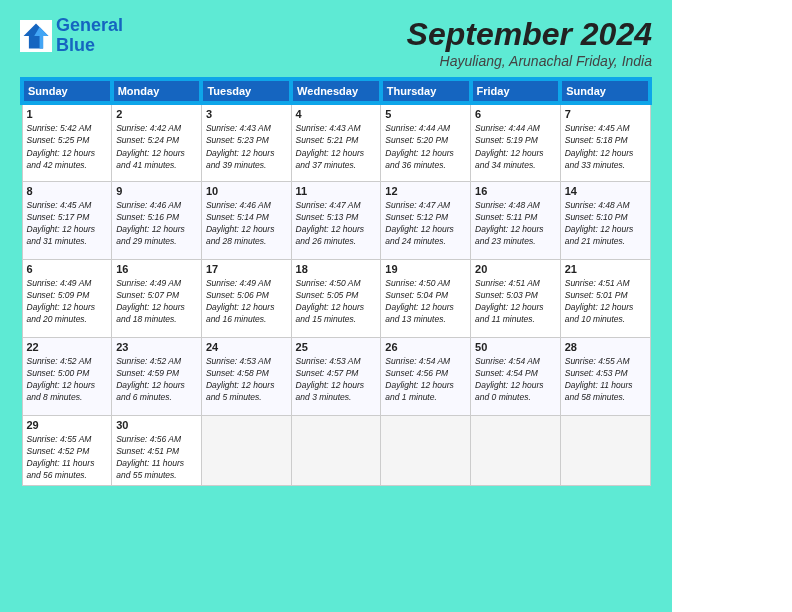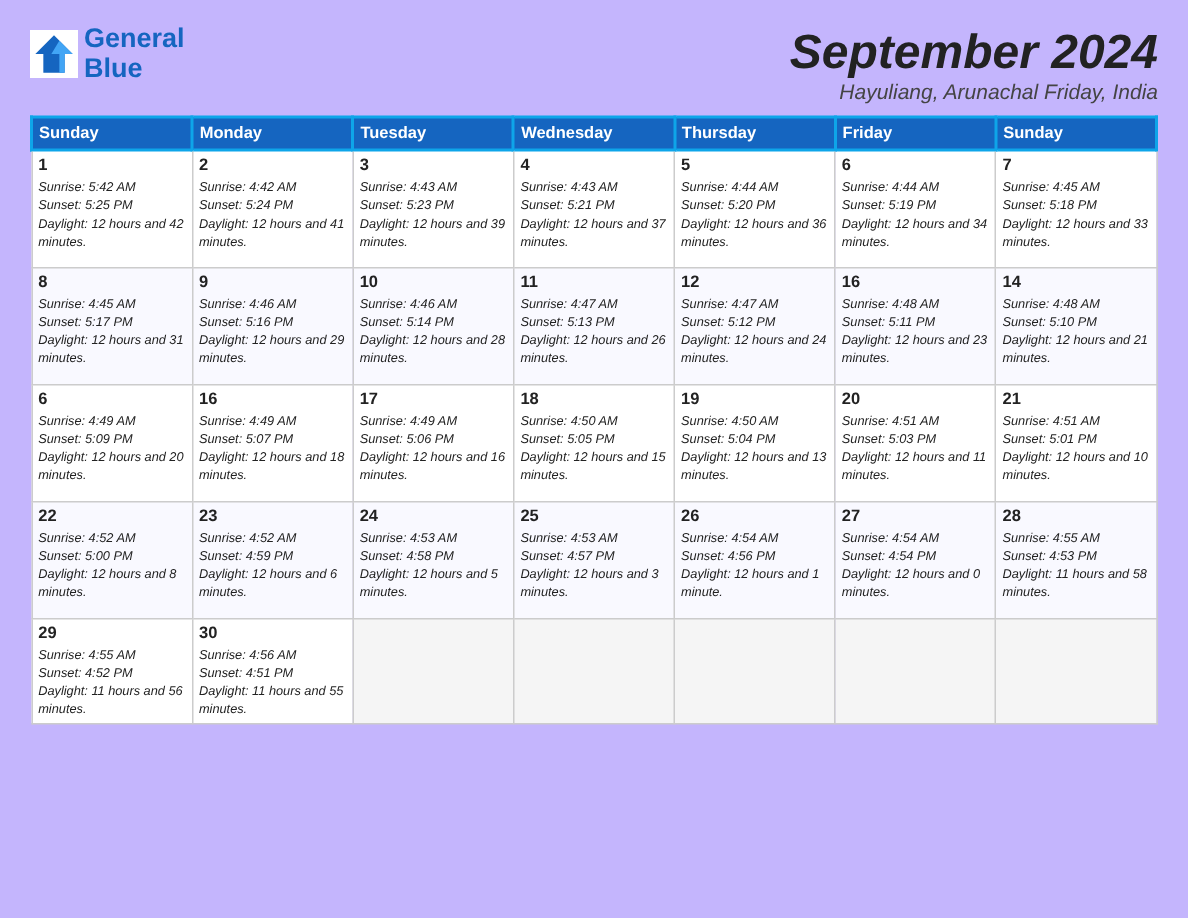--- a/index.html
+++ b/index.html
@@ -4,24 +4,24 @@
   <style>
     * { margin: 0; padding: 0; box-sizing: border-box; }
     body {
       font-family: Arial, sans-serif;
       background: #fff;
       width: 792px;
       height: 612px;
       overflow: hidden;
     }
     .page {
-      width: 792px;
+      width: 672px;
       height: 612px;
       padding: 16px 20px 10px 20px;
-      background: #c4b5fd;
+      background: #5eead4;
     }
     .header-area {
       display: flex;
       justify-content: space-between;
       align-items: flex-start;
       margin-bottom: 8px;
     }
     .logo {
       display: flex;
       align-items: center;
@@ -58,21 +58,21 @@
       border-collapse: collapse;
       table-layout: fixed;
     }
     th {
       background-color: #1565c0;
       color: #fff;
       font-size: 11px;
       font-weight: bold;
       padding: 4px 4px;
       text-align: left;
-      border: 2px solid #0ea5e9;
+      border: 4px solid #0ea5e9;
     }
     td {
       border: 1px solid #ccc;
       vertical-align: top;
       padding: 3px 4px;
       font-size: 8.5px;
       color: #222;
       height: 78px;
       background: #fff;
     }
@@ -236,21 +236,21 @@
           </td>
           <td>
             <span class="day-num">25</span>
             <div class="day-info">Sunrise: 4:53 AM<br>Sunset: 4:57 PM<br>Daylight: 12 hours and 3 minutes.</div>
           </td>
           <td>
             <span class="day-num">26</span>
             <div class="day-info">Sunrise: 4:54 AM<br>Sunset: 4:56 PM<br>Daylight: 12 hours and 1 minute.</div>
           </td>
           <td>
-            <span class="day-num">27</span>
+            <span class="day-num">50</span>
             <div class="day-info">Sunrise: 4:54 AM<br>Sunset: 4:54 PM<br>Daylight: 12 hours and 0 minutes.</div>
           </td>
           <td>
             <span class="day-num">28</span>
             <div class="day-info">Sunrise: 4:55 AM<br>Sunset: 4:53 PM<br>Daylight: 11 hours and 58 minutes.</div>
           </td>
         </tr>
         <tr>
           <td class="last-row">
             <span class="day-num">29</span>

